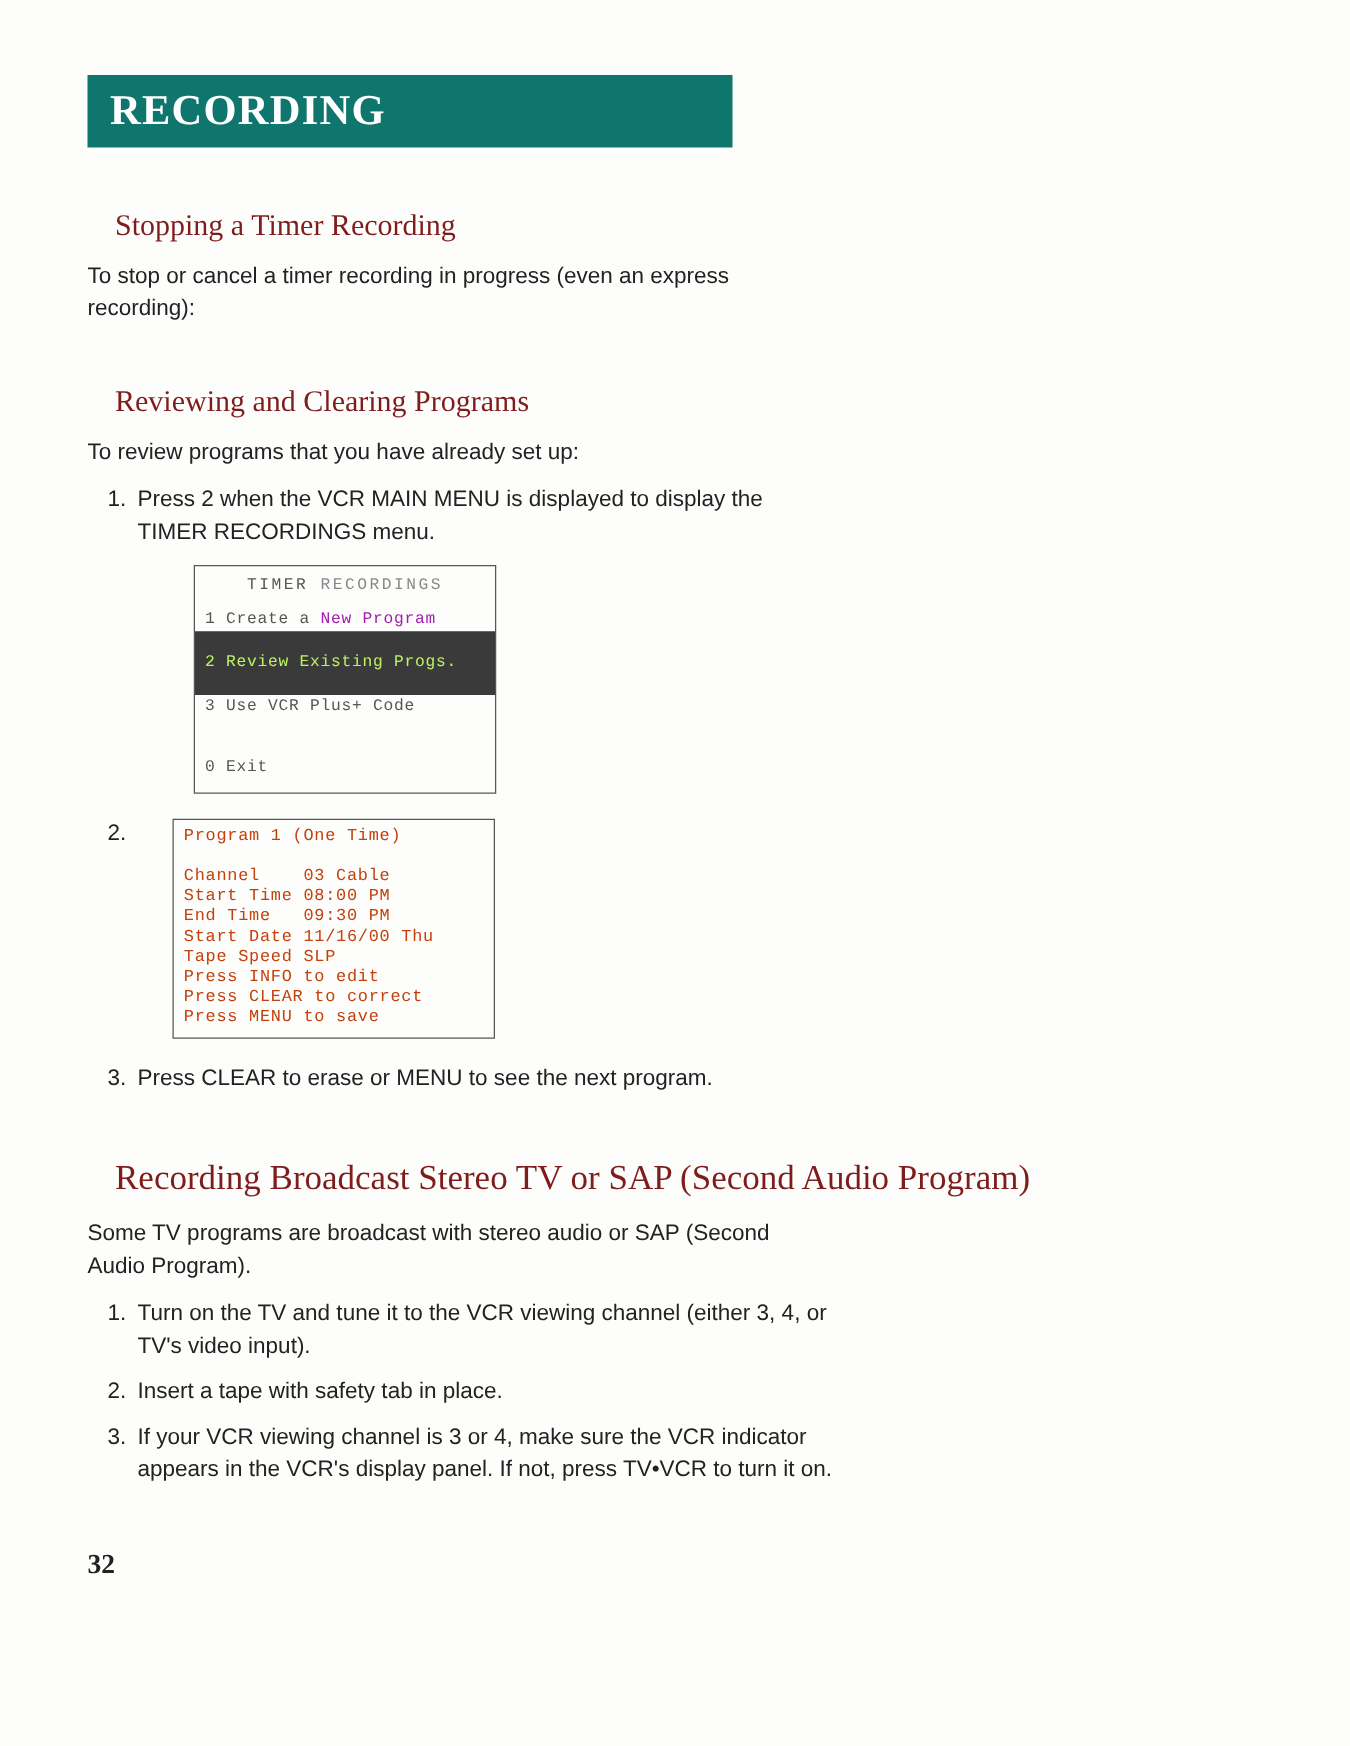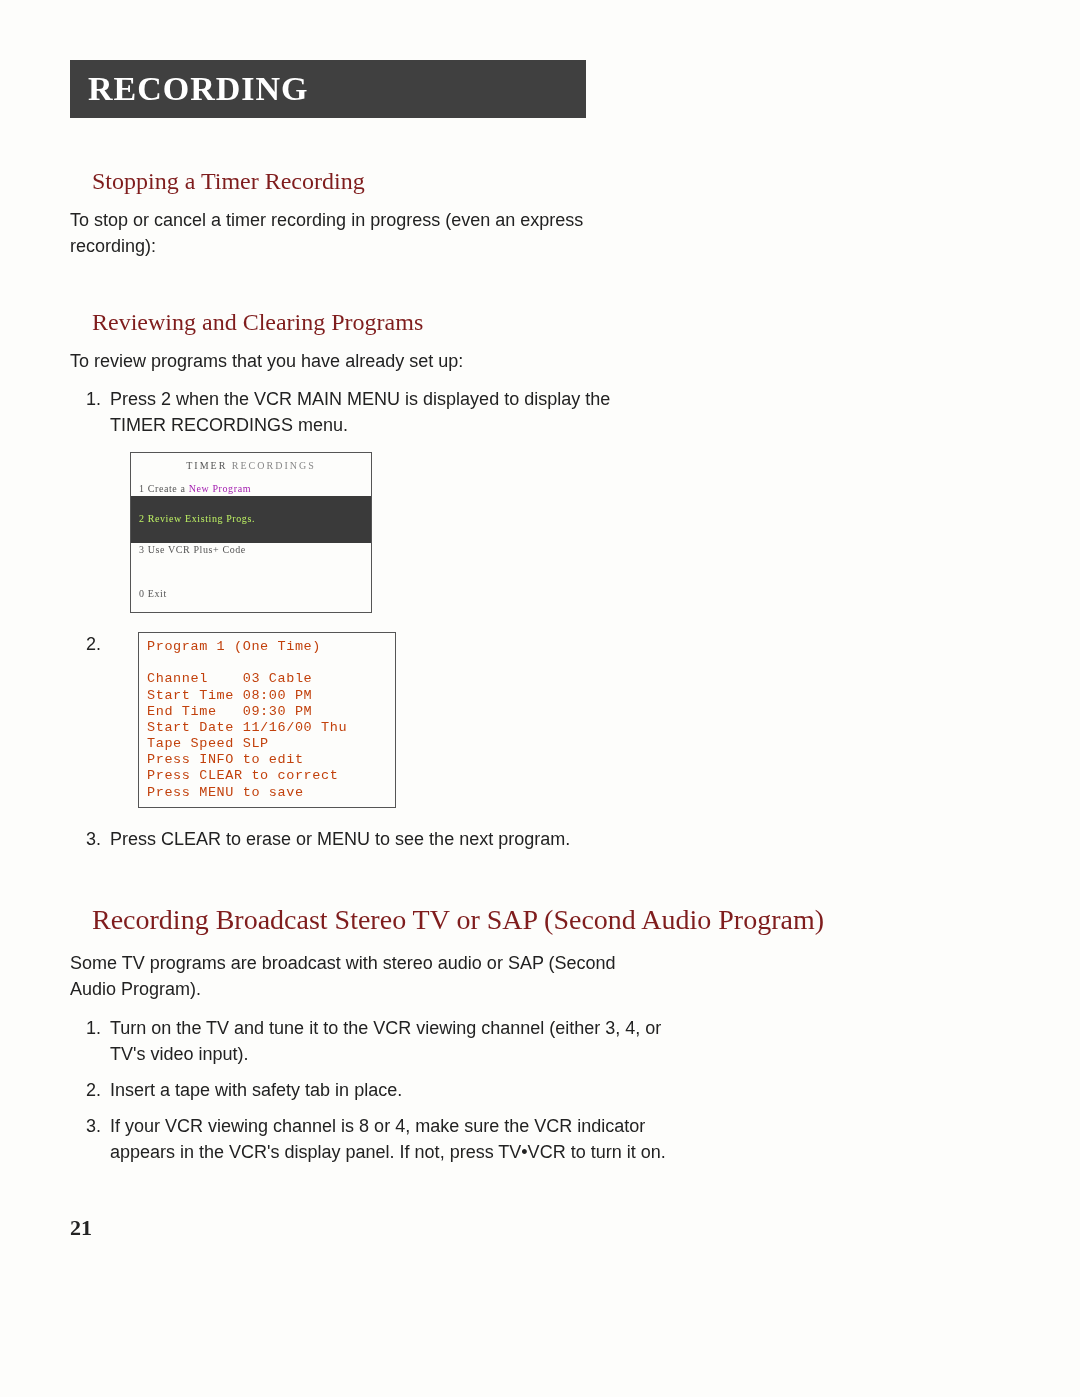--- a/index.html
+++ b/index.html
@@ -8,21 +8,21 @@
     background: #fdfdfb;
     font-family: Arial, Helvetica, sans-serif;
     color: #222;
     width: 1080px;
   }
   .page {
     padding: 60px 60px 40px 70px;
     box-sizing: border-box;
   }
   .title-bar {
-    background: #404040;
+    background: #0f766e;
     color: #fff;
     padding: 10px 18px;
     width: 480px;
     font-size: 34px;
     font-weight: bold;
     font-family: Georgia, 'Times New Roman', serif;
     letter-spacing: 1px;
   }
   .section-heading {
     font-family: Georgia, 'Times New Roman', serif;
@@ -57,25 +57,25 @@
     max-width: 560px;
   }
   ol.steps > li {
     font-size: 18px;
     line-height: 1.45;
     margin-bottom: 10px;
     padding-left: 4px;
   }
   .osd {
     border: 1.5px solid #555;
-    font-family: Liberation Serif, serif;
-    font-size: 10px;
+    font-family: Liberation Mono, monospace;
+    font-size: 13px;
     color: #555;
     width: 240px;
-    margin: 14px 0 18px 20px;
+    margin: 14px 0 18px 45px;
     padding: 6px 0 10px 0;
     letter-spacing: 0.6px;
     background: #fdfdfb;
   }
   .osd .osd-title {
     text-align: center;
     margin: 0 0 8px 0;
     letter-spacing: 2px;
   }
   .osd .osd-title .dim { color: #888; }
@@ -155,17 +155,17 @@
     <li>
       <span>Press CLEAR to erase or MENU to see the next program.</span>
     </li>
   </ol>
 
   <div class="section-heading h-large">Recording Broadcast Stereo TV or SAP (Second Audio Program)</div>
   <p class="body-text">Some TV programs are broadcast with stereo audio or SAP (Second Audio Program).</p>
   <ol class="steps">
     <li>Turn on the TV and tune it to the VCR viewing channel (either 3, 4, or TV's video input).</li>
     <li>Insert a tape with safety tab in place.</li>
-    <li>If your VCR viewing channel is 8 or 4, make sure the VCR indicator appears in the VCR's display panel. If not, press TV•VCR to turn it on.</li>
+    <li>If your VCR viewing channel is 3 or 4, make sure the VCR indicator appears in the VCR's display panel. If not, press TV•VCR to turn it on.</li>
   </ol>
 
-  <div class="page-number">21</div>
+  <div class="page-number">32</div>
 </div>
 
 </body></html>

